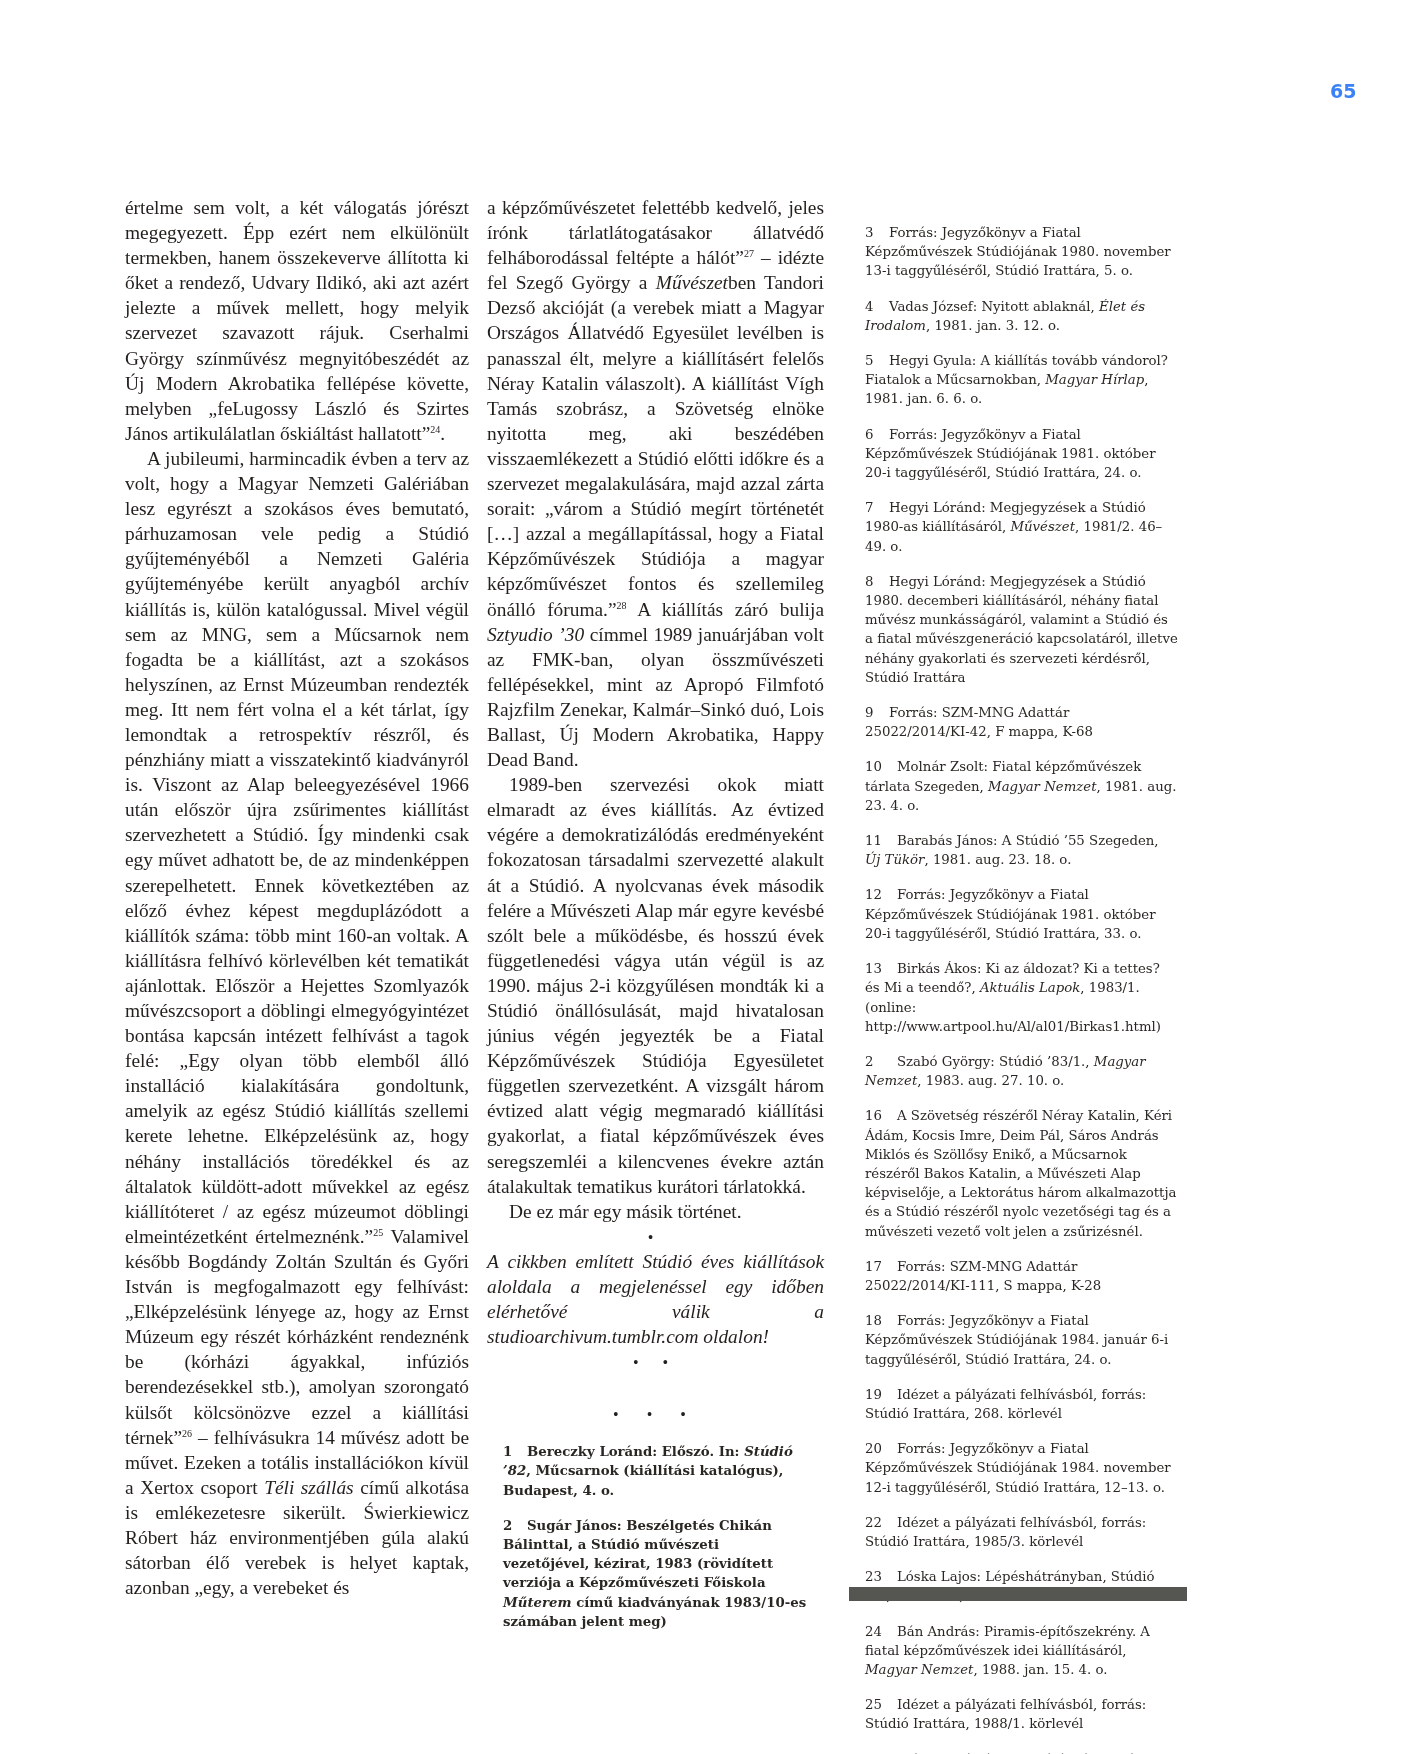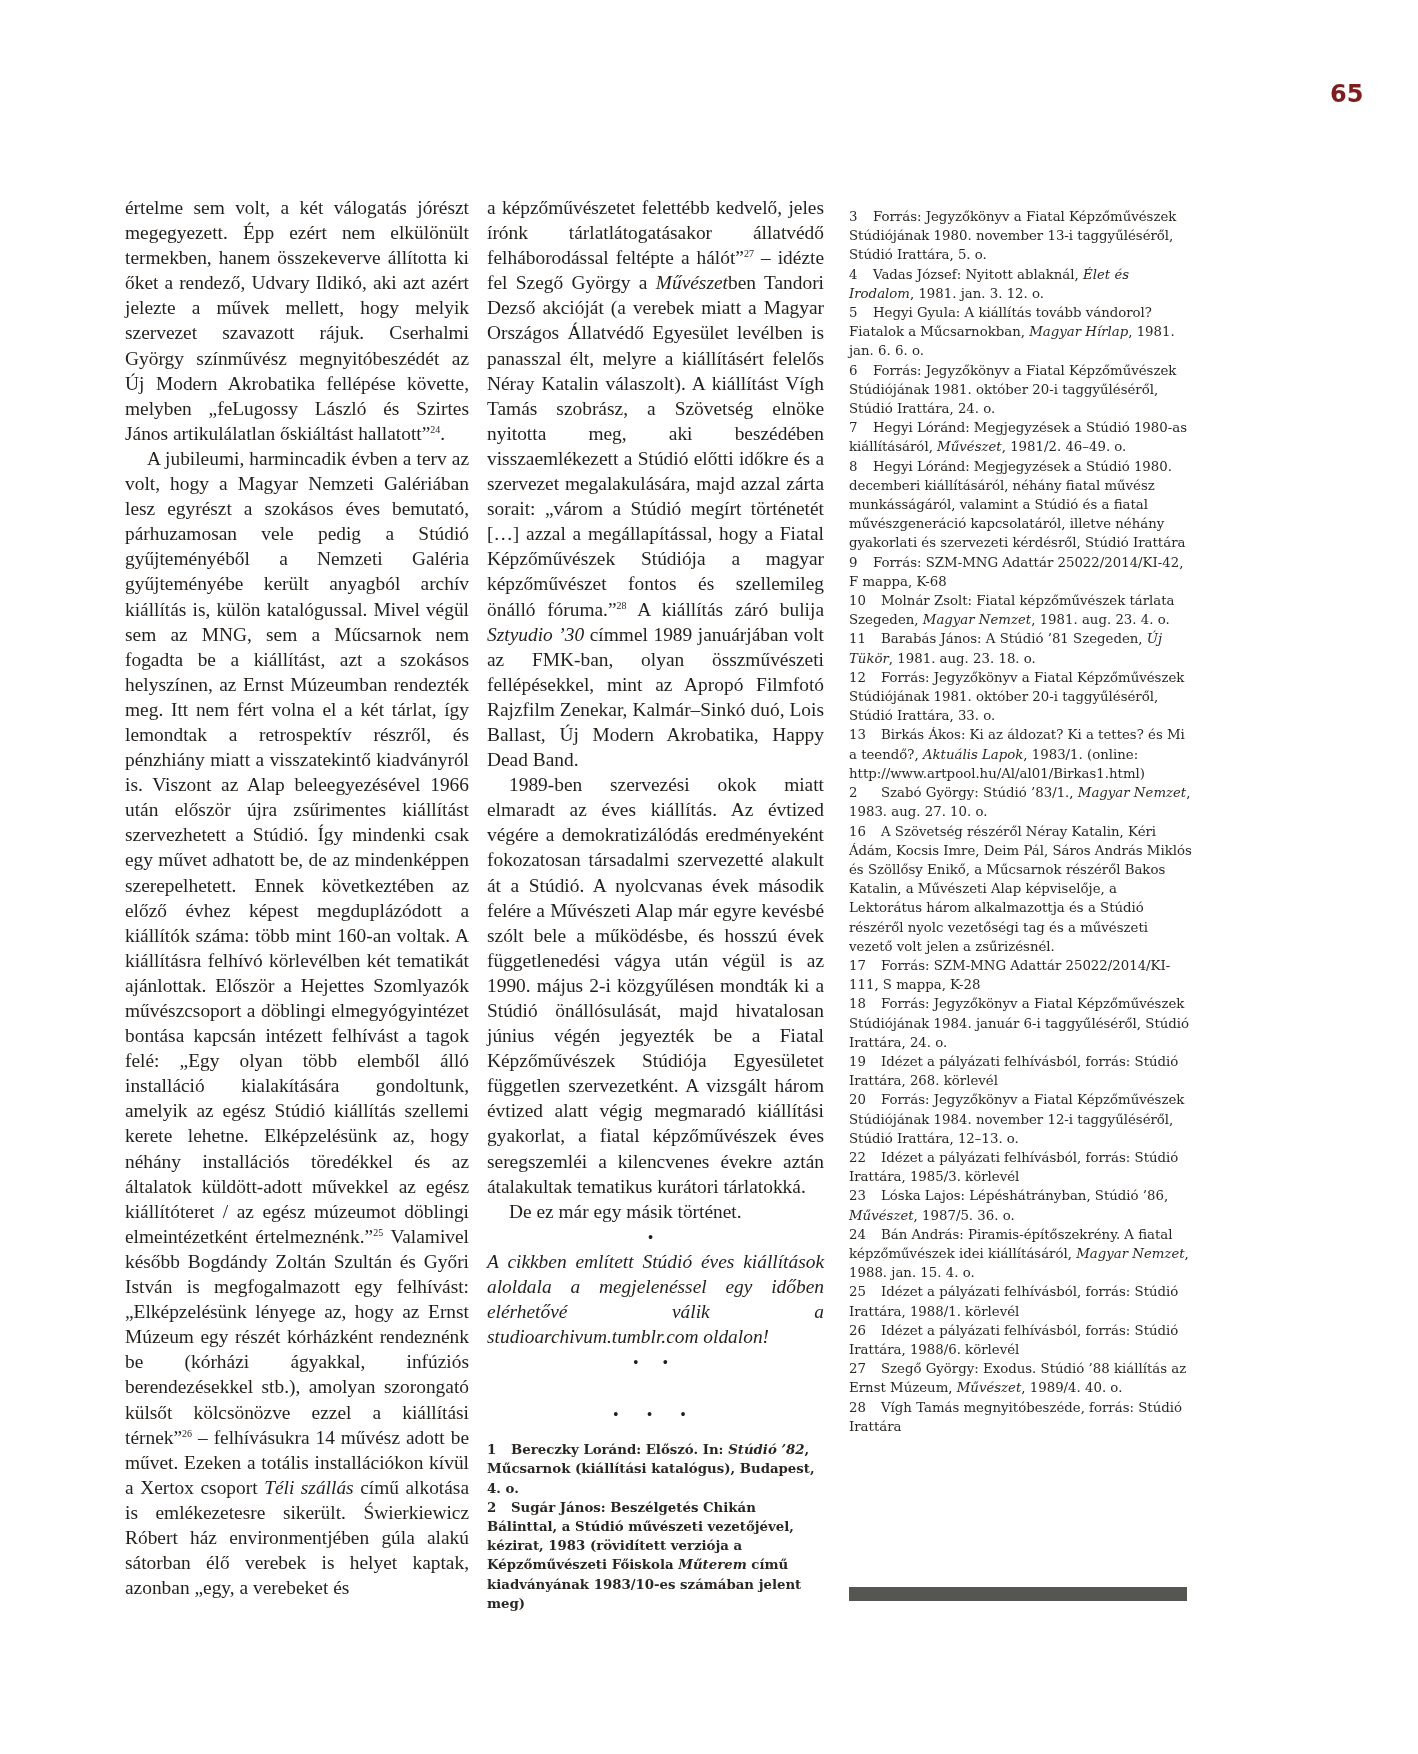--- a/index.html
+++ b/index.html
@@ -1,38 +1,38 @@
 <!DOCTYPE html>
 <html><head>
 <meta charset="utf-8">
 <style>
   html, body { margin: 0; padding: 0; background: #ffffff; }
   body { width: 1418px; height: 1754px; position: relative; overflow: hidden; color: #231f1c; }
   .page-number {
     position: absolute; left: 1330px; top: 80px;
-    font-family: "DejaVu Sans", sans-serif; font-weight: bold; font-size: 24px; color: #7f1d1d;
+    font-family: "DejaVu Sans", sans-serif; font-weight: bold; font-size: 19px; color: #3b82f6;
   }
   .col {
     position: absolute; top: 195px;
     font-family: "Liberation Serif", serif; font-size: 19.4px; line-height: 25.1px;
     text-align: justify; hyphens: manual;
   }
   .col1 { left: 125px; width: 344px; }
   .col2 { left: 487px; width: 337px; }
   .col p { margin: 0; }
   .col p.indent { text-indent: 22px; font-family: Liberation Serif, serif; }
   sup { font-size: 10px; line-height: 0; vertical-align: 7px; }
   .sep { text-align: center; margin: 3px 0 0 0; font-size: 16px; letter-spacing: 10px; line-height: 22px; }
   .note-italic { font-style: italic; margin: 0; }
   .triple { text-align: center; letter-spacing: 12px; font-size: 16px; margin: 30px 0 14px 0; line-height: 22px; }
   .fn {
     font-family: "DejaVu Serif", serif; font-size: 13.3px; line-height: 19.2px;
     color: #2a2723; text-align: left;
   }
-  .fn .item { margin: 0; }
+  .fn .item { margin: 16px; }
   .fn .num { display: inline-block; min-width: 24px; }
   .fn .num2 { display: inline-block; min-width: 32px; }
   .col3 { position: absolute; left: 849px; top: 207px; width: 345px; }
   .col2-notes { margin-top: 0; font-weight: bold; }
   .bottom-bar { position: absolute; left: 849px; top: 1587px; width: 338px; height: 14px; background: #555552; }
   i { font-style: italic; }
 </style>
 </head>
 <body>
 
@@ -59,21 +59,21 @@
 
 <div class="fn col3" id="fn-col3">
     <p class="item"><span class="num">3</span><span>Forrás: Jegyzőkönyv a Fiatal Képzőművészek Stúdiójának 1980. november 13-i taggyűléséről, Stúdió Irattára, 5. o.</span></p>
     <p class="item"><span class="num">4</span><span>Vadas József: Nyitott ablaknál, </span><i>Élet és Irodalom</i><span>, 1981. jan. 3. 12. o.</span></p>
     <p class="item"><span class="num">5</span><span>Hegyi Gyula: A kiállítás tovább vándorol? Fiatalok a Műcsarnokban, </span><i>Magyar Hírlap</i><span>, 1981. jan. 6. 6. o.</span></p>
     <p class="item"><span class="num">6</span><span>Forrás: Jegyzőkönyv a Fiatal Képzőművészek Stúdiójának 1981. október 20-i taggyűléséről, Stúdió Irattára, 24. o.</span></p>
     <p class="item"><span class="num">7</span><span>Hegyi Lóránd: Megjegyzések a Stúdió 1980-as kiállításáról, </span><i>Művészet</i><span>, 1981/2. 46–49. o.</span></p>
     <p class="item"><span class="num">8</span><span>Hegyi Lóránd: Megjegyzések a Stúdió 1980. decemberi kiállításáról, néhány fiatal művész munkásságáról, valamint a Stúdió és a fiatal művészgeneráció kapcsolatáról, illetve néhány gyakorlati és szervezeti kérdésről, Stúdió Irattára</span></p>
     <p class="item"><span class="num">9</span><span>Forrás: SZM-MNG Adattár 25022/2014/KI-42, F mappa, K-68</span></p>
     <p class="item"><span class="num2">10</span><span>Molnár Zsolt: Fiatal képzőművészek tárlata Szegeden, </span><i>Magyar Nemzet</i><span>, 1981. aug. 23. 4. o.</span></p>
-    <p class="item"><span class="num2">11</span><span>Barabás János: A Stúdió ’81 Szegeden, </span><i>Új Tükör</i><span>, 1981. aug. 23. 18. o.</span></p>
+    <p class="item"><span class="num2">11</span><span>Barabás János: A Stúdió ’55 Szegeden, </span><i>Új Tükör</i><span>, 1981. aug. 23. 18. o.</span></p>
     <p class="item"><span class="num2">12</span><span>Forrás: Jegyzőkönyv a Fiatal Képzőművészek Stúdiójának 1981. október 20-i taggyűléséről, Stúdió Irattára, 33. o.</span></p>
     <p class="item"><span class="num2">13</span><span>Birkás Ákos: Ki az áldozat? Ki a tettes? és Mi a teendő?, </span><i>Aktuális Lapok</i><span>, 1983/1. (online: http://www.artpool.hu/Al/al01/Birkas1.html)</span></p>
     <p class="item"><span class="num2">2</span><span>Szabó György: Stúdió ’83/1., </span><i>Magyar Nemzet</i><span>, 1983. aug. 27. 10. o.</span></p>
     <p class="item"><span class="num2">16</span><span>A Szövetség részéről Néray Katalin, Kéri Ádám, Kocsis Imre, Deim Pál, Sáros András Miklós és Szöllősy Enikő, a Műcsarnok részéről Bakos Katalin, a Művészeti Alap képviselője, a Lektorátus három alkalmazottja és a Stúdió részéről nyolc vezetőségi tag és a művészeti vezető volt jelen a zsűrizésnél.</span></p>
     <p class="item"><span class="num2">17</span><span>Forrás: SZM-MNG Adattár 25022/2014/KI-111, S mappa, K-28</span></p>
     <p class="item"><span class="num2">18</span><span>Forrás: Jegyzőkönyv a Fiatal Képzőművészek Stúdiójának 1984. január 6-i taggyűléséről, Stúdió Irattára, 24. o.</span></p>
     <p class="item"><span class="num2">19</span><span>Idézet a pályázati felhívásból, forrás: Stúdió Irattára, 268. körlevél</span></p>
     <p class="item"><span class="num2">20</span><span>Forrás: Jegyzőkönyv a Fiatal Képzőművészek Stúdiójának 1984. november 12-i taggyűléséről, Stúdió Irattára, 12–13. o.</span></p>
     <p class="item"><span class="num2">22</span><span>Idézet a pályázati felhívásból, forrás: Stúdió Irattára, 1985/3. körlevél</span></p>
     <p class="item"><span class="num2">23</span><span>Lóska Lajos: Lépéshátrányban, Stúdió ’86, </span><i>Művészet</i><span>, 1987/5. 36. o.</span></p>

